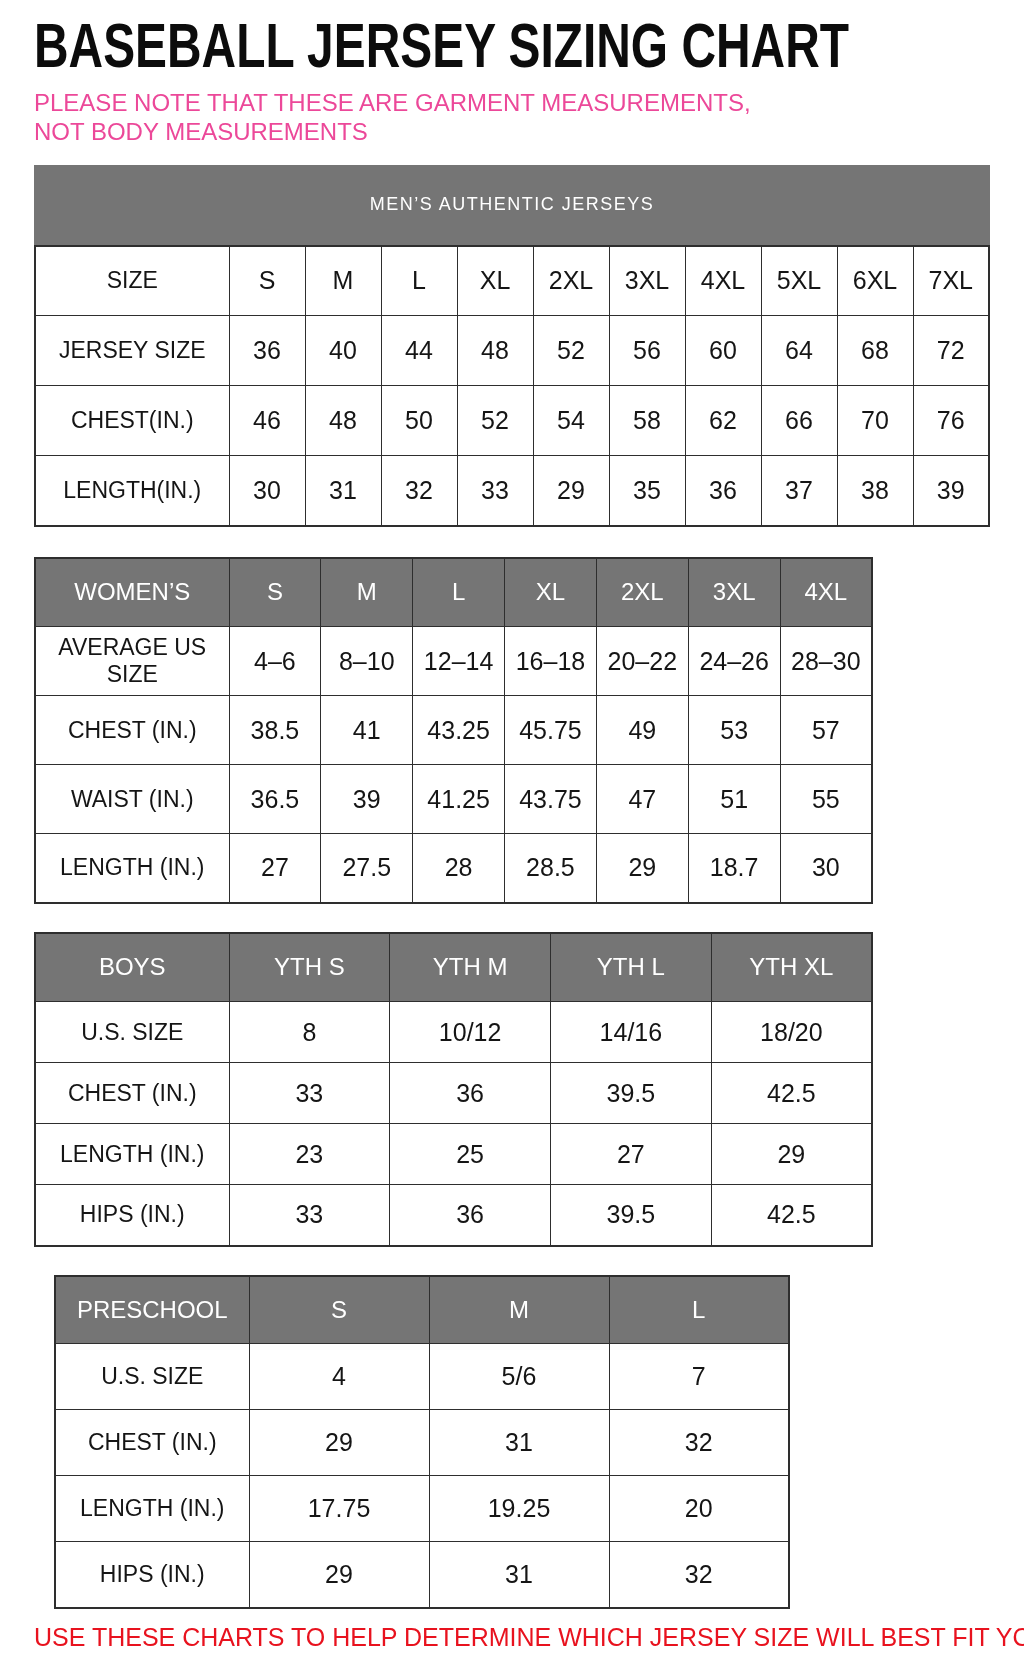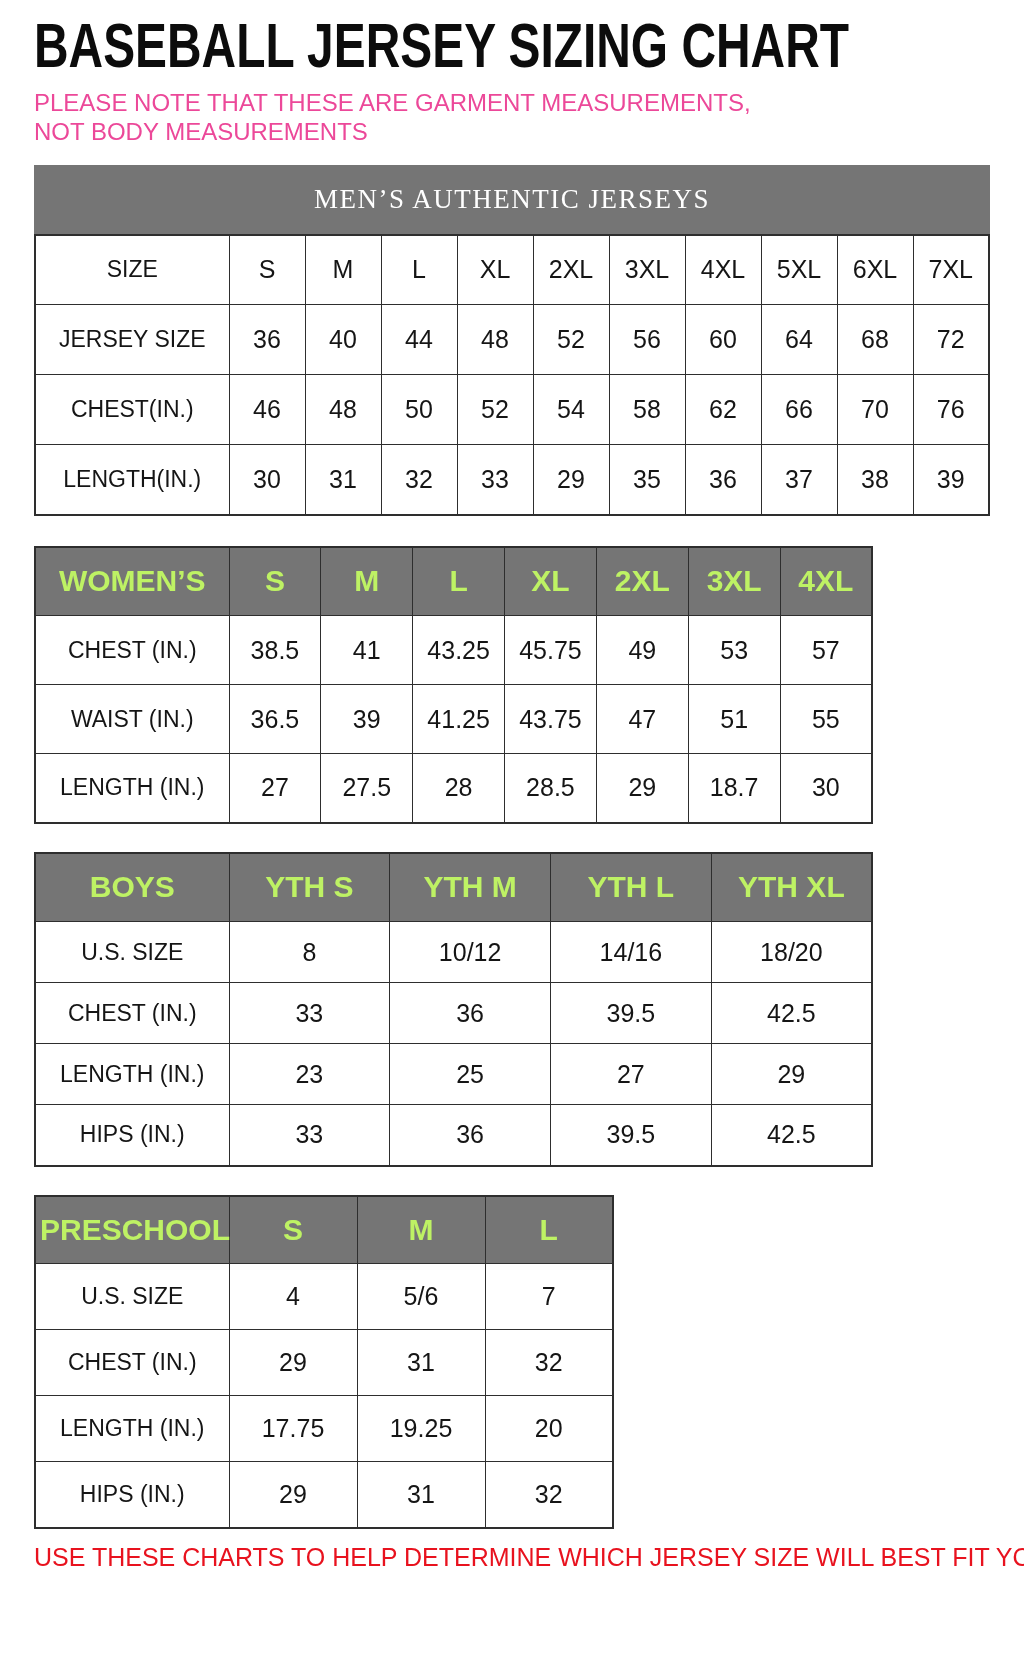--- a/index.html
+++ b/index.html
@@ -20,46 +20,46 @@
     color:#ec4899;font-size:24px;line-height:1.2;font-weight:400;
   }
 
   .tbl-section{margin:0;}
   .sec-mens{margin-top:18px;}
   .sec-womens{margin-top:30px;}
   .sec-boys{margin-top:28px;}
   .sec-preschool{margin-top:28px;}
 
   .banner{
-    width:956px;height:69px;background:#757575;color:#ffffff;
+    width:956px;height:80px;background:#757575;color:#ffffff;
     display:flex;align-items:center;justify-content:center;
-    font-size:27px;letter-spacing:1.5px;box-sizing:border-box;font-family:Liberation Serif, serif;
+    font-size:18px;letter-spacing:1.5px;box-sizing:border-box;
   }
 
   table{border-collapse:collapse;table-layout:fixed;border:2px solid #2e2e2e;}
   th,td{
     border:1px solid #2e2e2e;text-align:center;vertical-align:middle;
     font-weight:400;padding:0 4px;box-sizing:border-box;color:#151515;
   }
   td{font-size:25px;}
   tbody th{font-size:23px;}
-  thead th{background:#757575;color:#bef264;font-size:30px;font-weight:bold;}
+  thead th{background:#757575;color:#ffffff;font-size:24px;}
   col.label-col{width:194px;}
 
   .mens{width:956px;}
   .mens th,.mens td{height:70px;}
 
   .womens{width:839px;}
   .womens th,.womens td{height:69px;}
 
   .boys{width:839px;}
   .boys tbody th,.boys tbody td{height:61px;}
   .boys thead th{height:69px;}
 
-  .preschool{width:580px;}
+  .preschool{width:736px;margin-left:20px;}
   .preschool tbody th,.preschool tbody td{height:66px;}
   .preschool thead th{height:68px;}
 
   .footer-note{
     margin-top:14px;color:#e8121e;font-size:25px;white-space:nowrap;font-weight:400;
   }
 </style>
 </head>
 <body>
 
@@ -144,20 +144,30 @@
             <th>M</th>
             <th>L</th>
             <th>XL</th>
             <th>2XL</th>
             <th>3XL</th>
             <th>4XL</th>
           </tr>
         </thead>
         <tbody>
           <tr>
+            <th>AVERAGE US SIZE</th>
+            <td>4–6</td>
+            <td>8–10</td>
+            <td>12–14</td>
+            <td>16–18</td>
+            <td>20–22</td>
+            <td>24–26</td>
+            <td>28–30</td>
+          </tr>
+          <tr>
             <th>CHEST (IN.)</th>
             <td>38.5</td>
             <td>41</td>
             <td>43.25</td>
             <td>45.75</td>
             <td>49</td>
             <td>53</td>
             <td>57</td>
           </tr>
           <tr>

